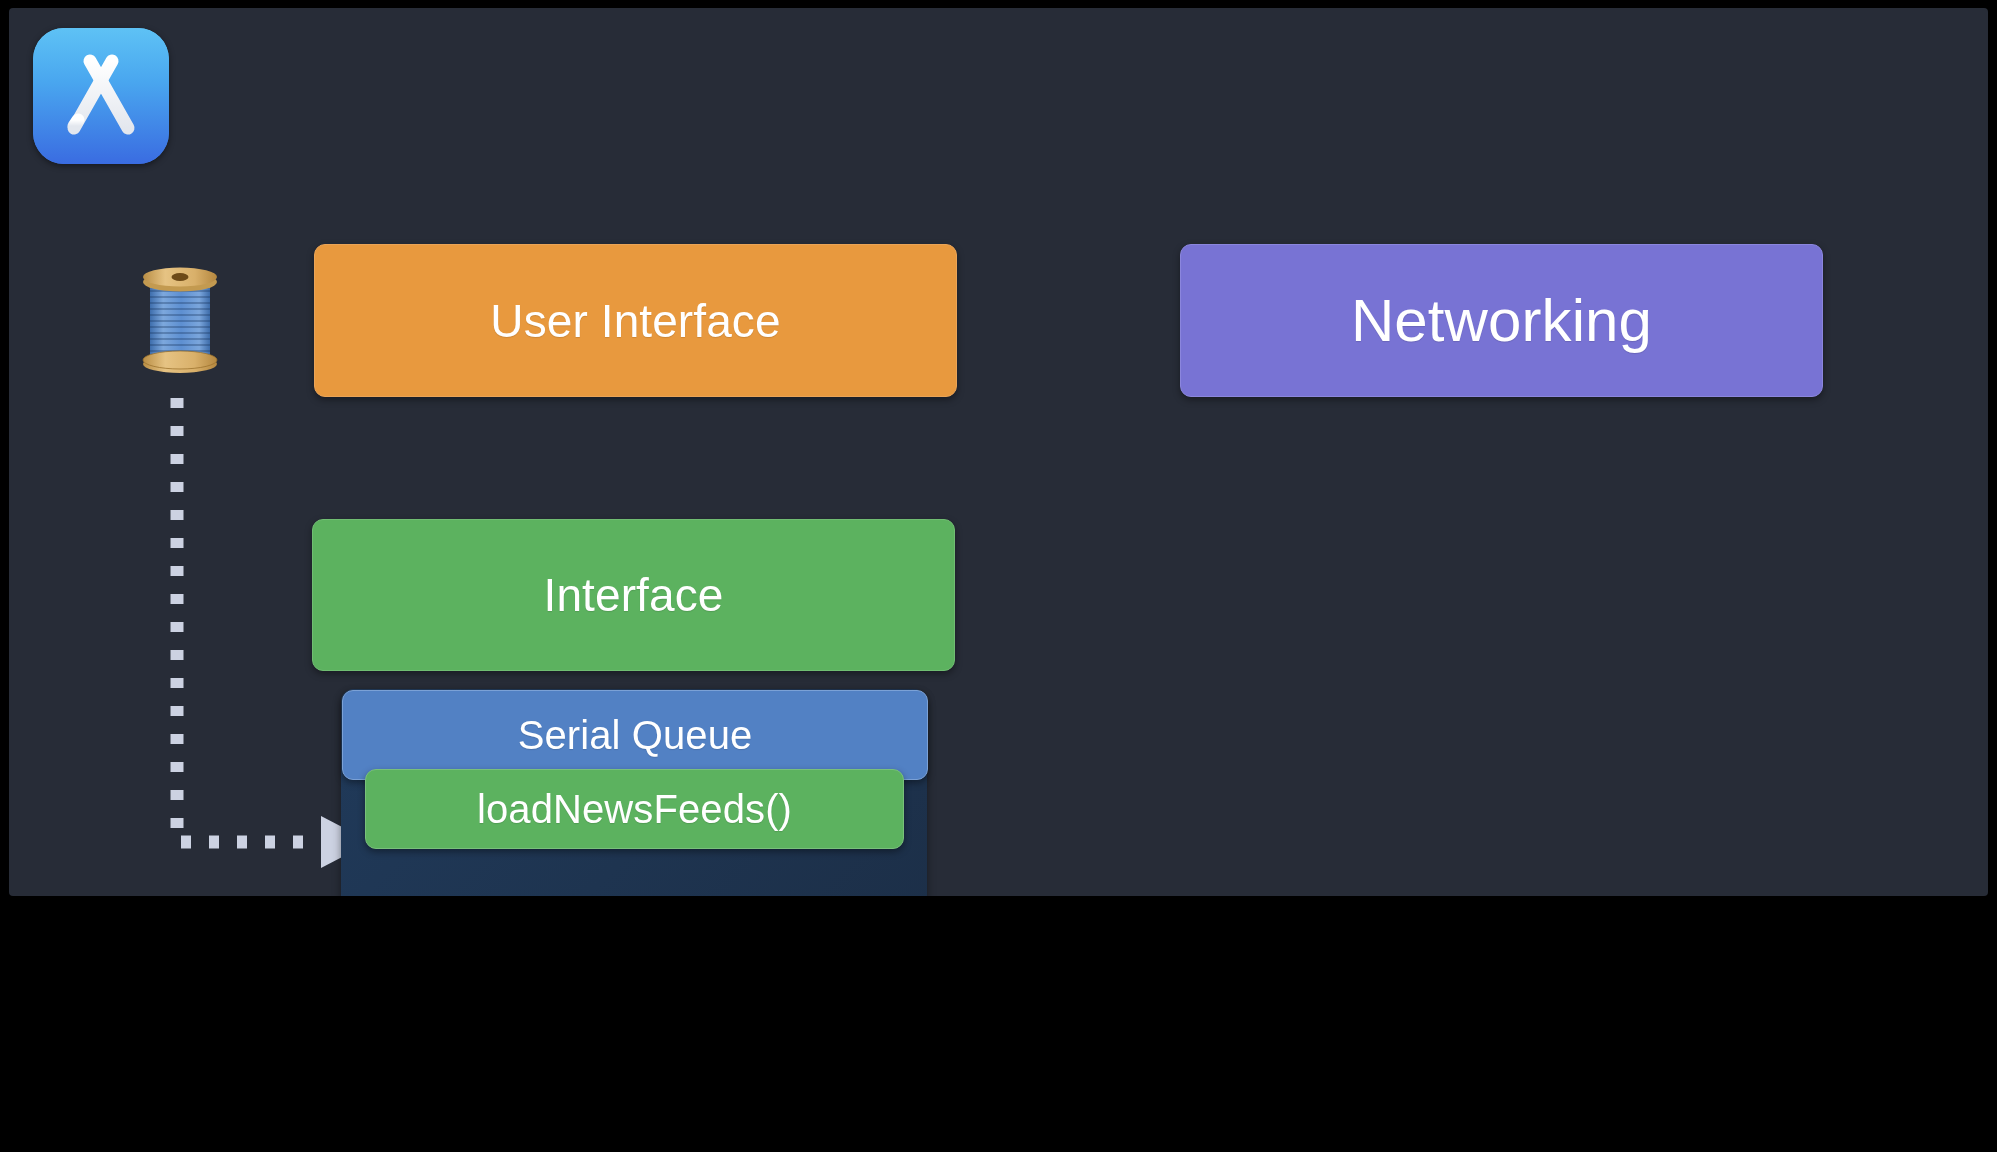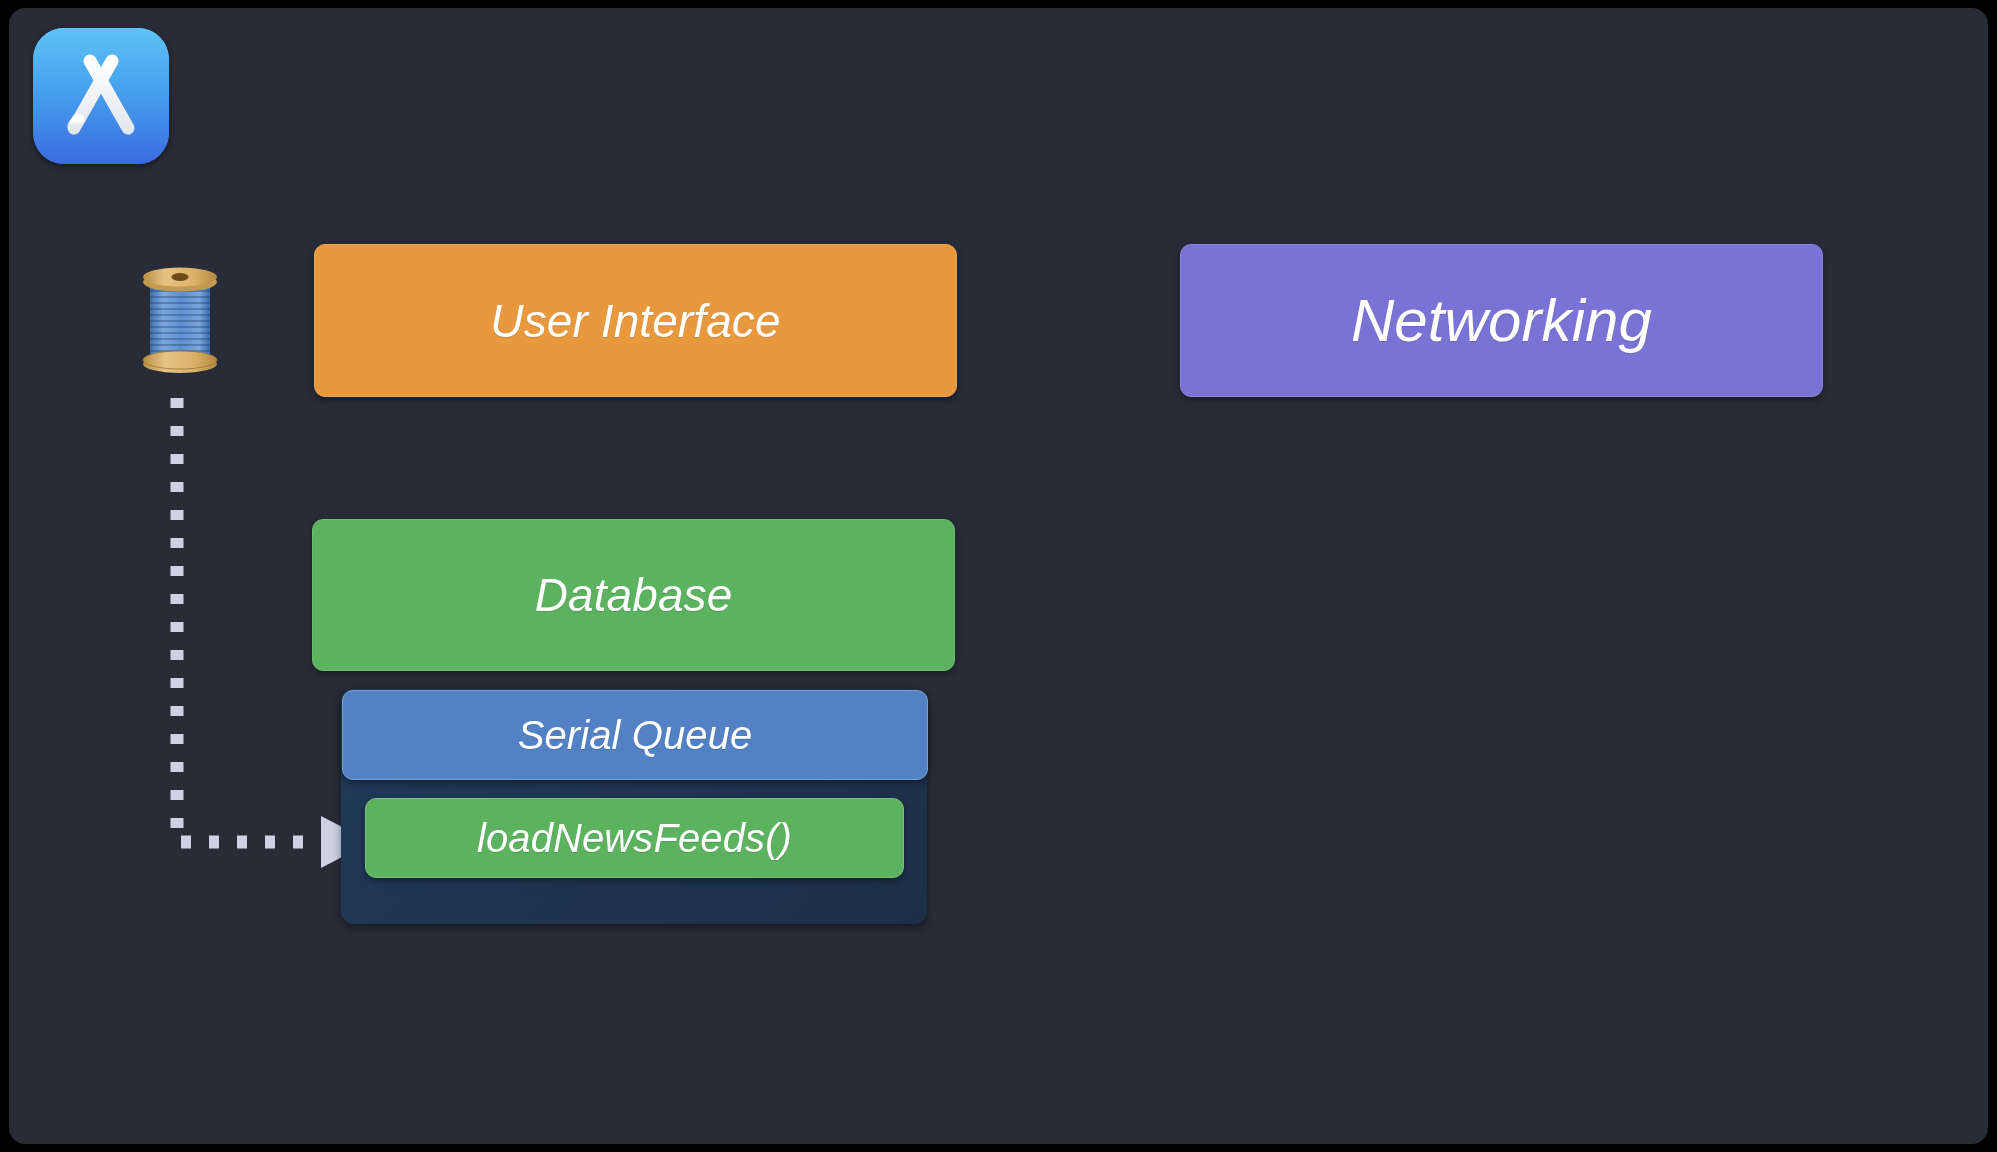--- a/index.html
+++ b/index.html
@@ -14,25 +14,24 @@
     overflow: hidden;
     font-family: "Liberation Sans", "DejaVu Sans", sans-serif;
   }
 
   
   #canvas {
     position: absolute;
     left: 9px;
     top: 8px;
     width: 1979px;
-    height: 1136px;
+    height: 888px;
     background: #272c37;
-    border-radius: 16px;
+    border-radius: 4px;
     overflow: hidden;
-    font-style: italic;
   }
 
   
   #appstore-icon {
     position: absolute;
     left: 24px;
     top: 20px;
     width: 136px;
     height: 136px;
     border-radius: 31px;
@@ -125,21 +124,21 @@
     background: #5281c4;
     border: 1px solid #7ba1d6;
     border-radius: 11px;
     font-size: 40px;
     text-align: center;
   }
 
   
   #box-load-news-feeds {
     left: 356px;
-    top: 790px;
+    top: 761px;
     width: 539px;
     height: 80px;
     background: #5cb25f;
     border: 1px solid #79c07b;
     border-radius: 11px;
     font-size: 40px;
   }
 
   
   #connector-thread-to-task {
@@ -223,21 +222,21 @@
 
   <div class="box" id="box-user-interface">
     <span class="box-label">User Interface</span>
   </div>
 
   <div class="box" id="box-networking">
     <span class="box-label">Networking</span>
   </div>
 
   <div class="box" id="box-database">
-    <span class="box-label">Database</span>
+    <span class="box-label">Interface</span>
   </div>
 
   <div id="group-serial-queue"></div>
 
   <div class="box" id="box-serial-queue">
     <span class="box-label">Serial Queue</span>
   </div>
 
   <div class="box" id="box-load-news-feeds">
     <span class="box-label">loadNewsFeeds()</span>

